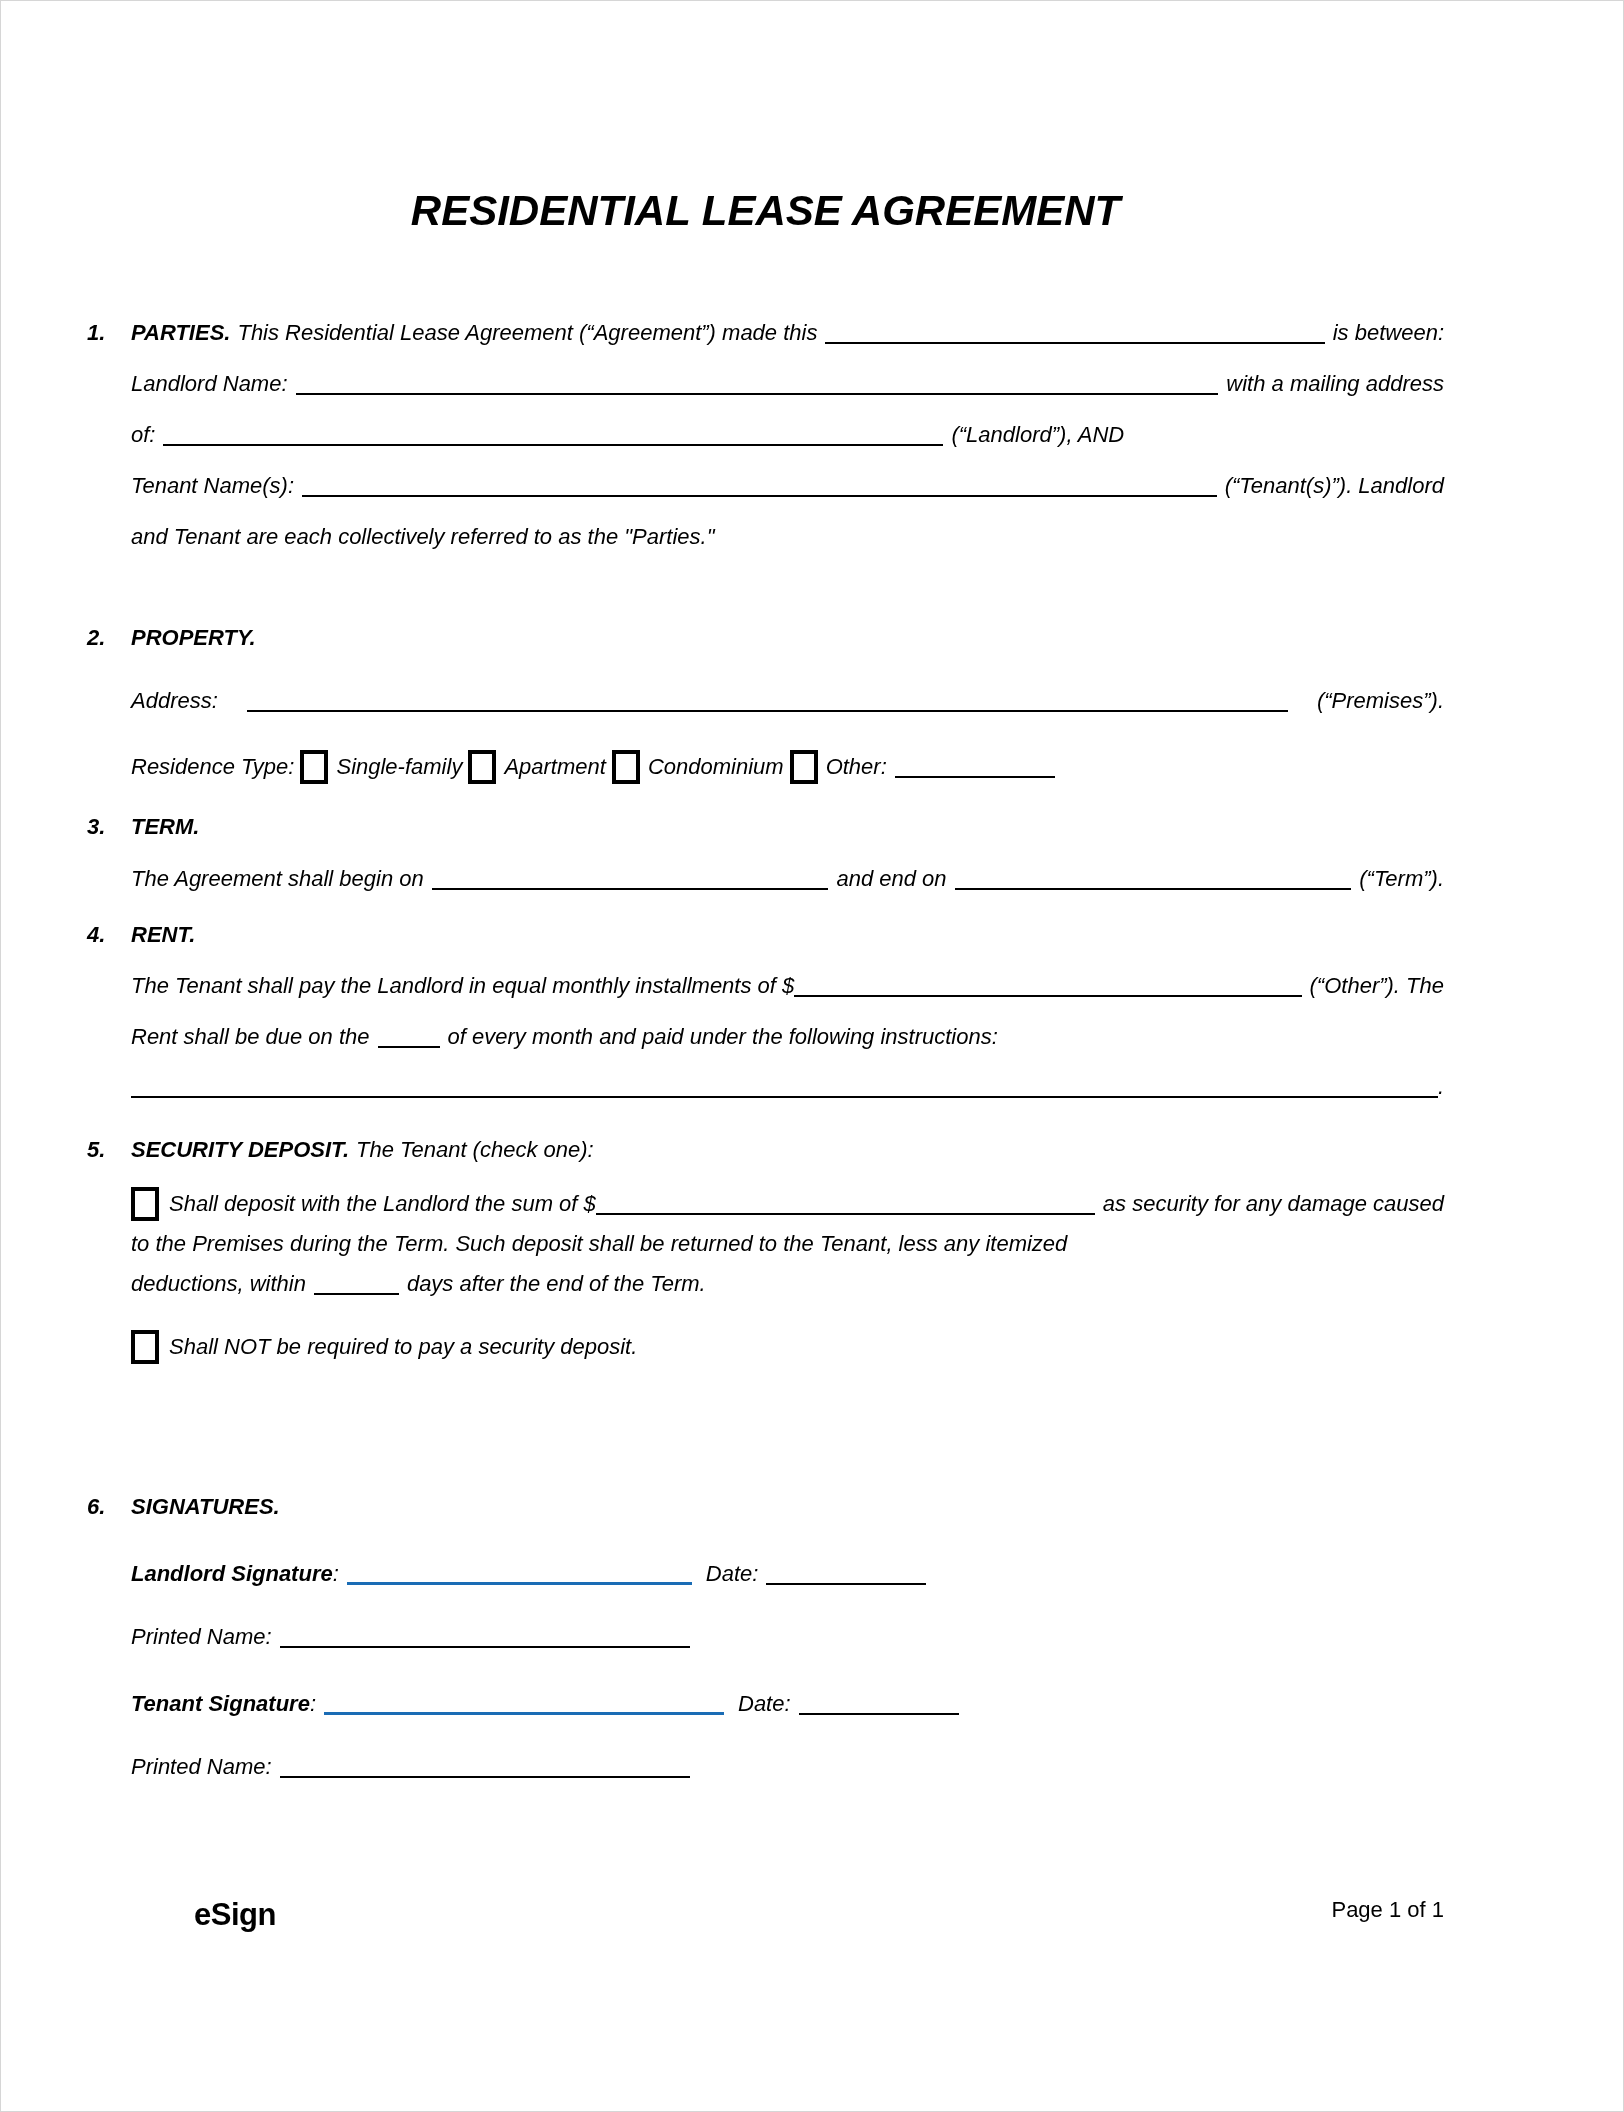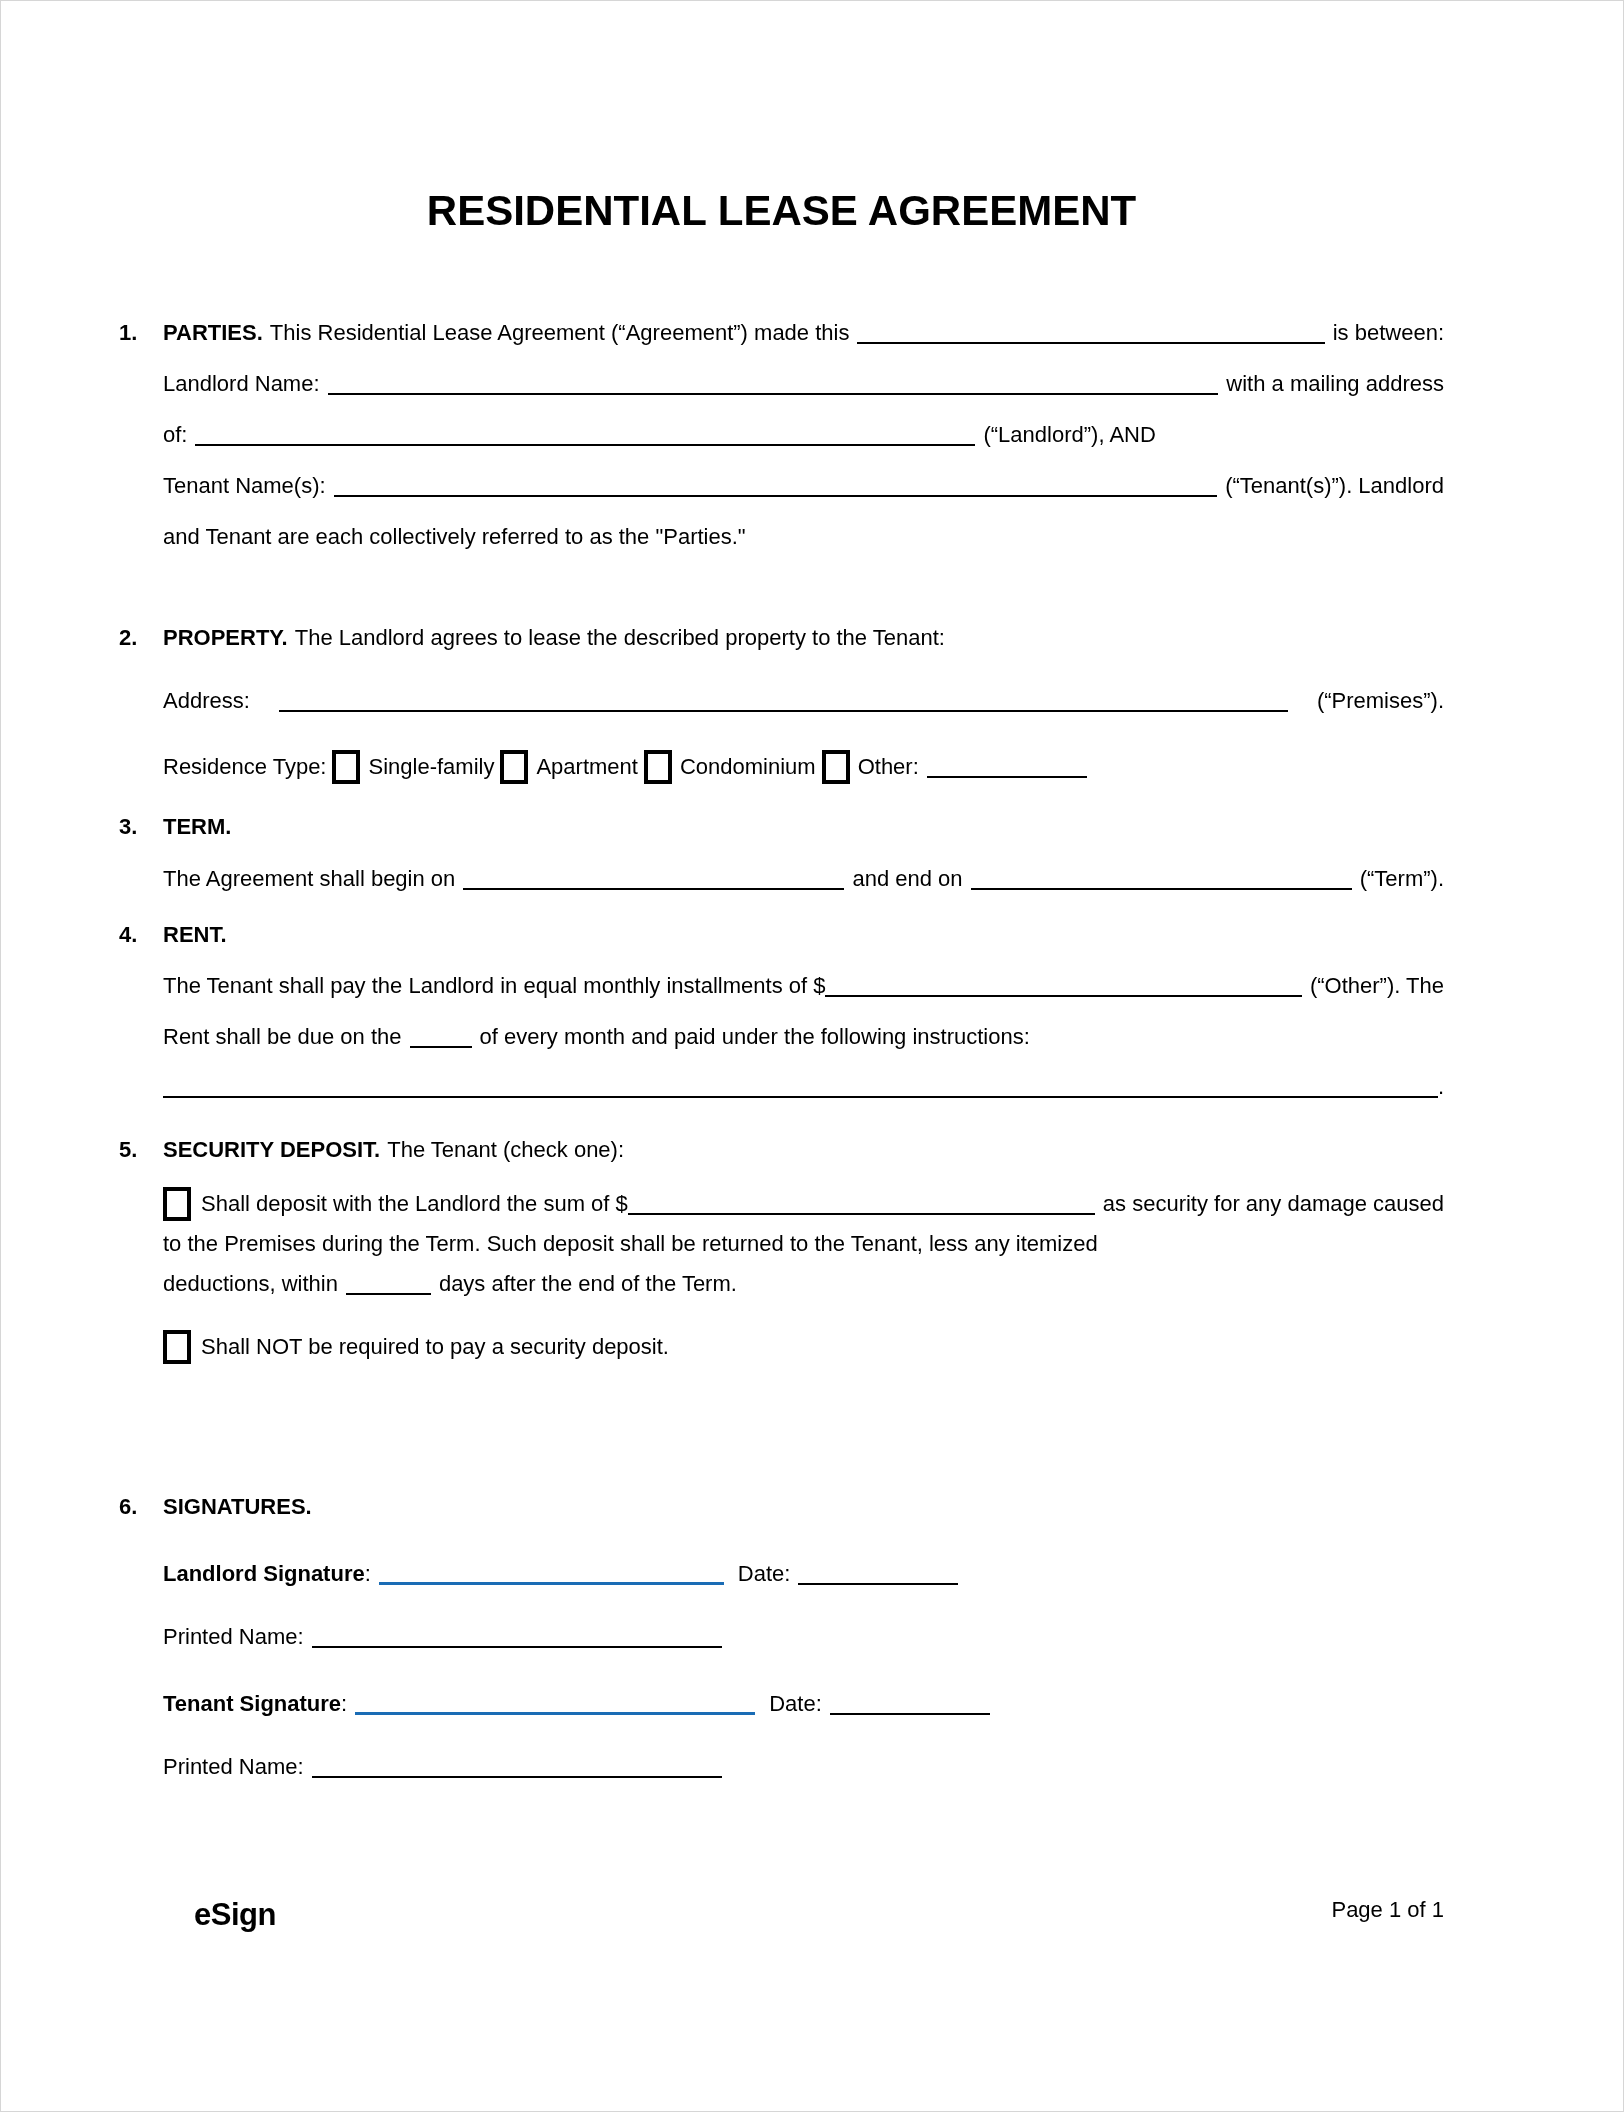--- a/index.html
+++ b/index.html
@@ -8,21 +8,21 @@
     position: relative;
     width: 1624px;
     height: 2112px;
     background: #ffffff;
     color: #000000;
     font-family: "Liberation Sans", sans-serif;
     font-size: 22px;
     border: 1px solid #d6d6d6;
     overflow: hidden;
   }
-  .content { padding: 0 179px 0 118px; }
+  .content { padding: 0 179px 0 86px; font-style: italic; }
   .doc-title {
     padding-top: 186px;
     text-align: center;
     font-size: 42px;
     font-weight: 700;
     line-height: 48px;
     white-space: nowrap;
   }
   .section { display: flex; }
   .num { width: 44px; flex-shrink: 0; font-weight: 700; line-height: 51px; }
@@ -132,21 +132,20 @@
           <span>and Tenant are each collectively referred to as the "Parties."</span>
         </div>
       </div>
     </div>
 
     <div class="section mt-s2">
       <div class="num">2.</div>
       <div class="sec-body">
         <div class="line">
           <span class="bold">PROPERTY.</span>
-          <span class="ws">The Landlord agrees to lease the described property to the Tenant:</span>
         </div>
         <div class="line line-addr">
           <span>Address:</span>
           <span class="blank fill"></span>
           <span>(“Premises”).</span>
         </div>
         <div class="line line-res">
           <span>Residence Type:</span>
           <span class="checkbox"></span>
           <span>Single-family</span>

